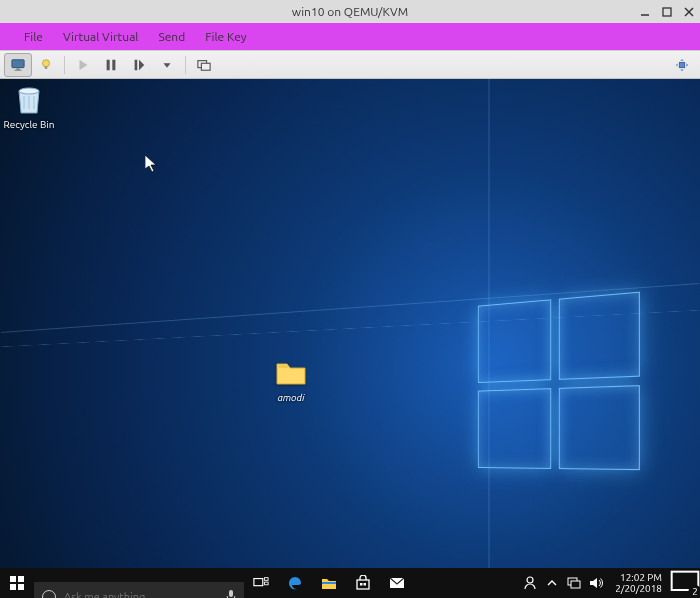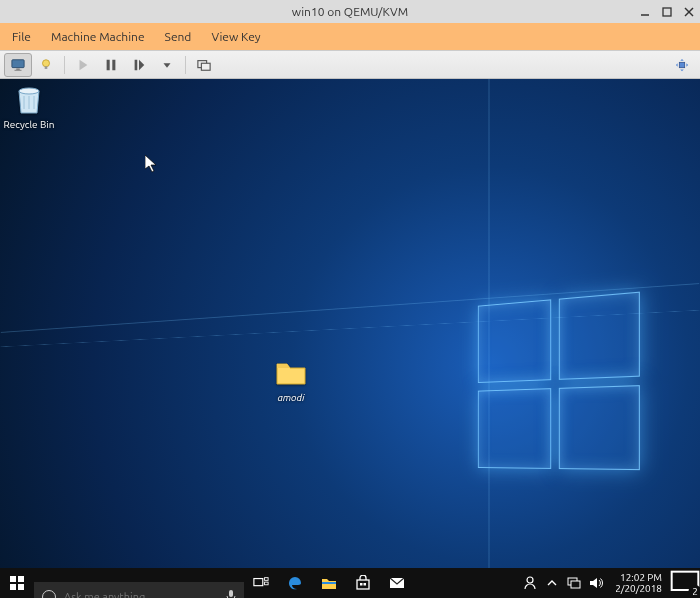--- a/index.html
+++ b/index.html
@@ -6,21 +6,21 @@
   html, body { width: 700px; height: 598px; overflow: hidden; }
   body { background: #f2f2f2; display: flex; flex-direction: column; }
 
   
   .host-titlebar { height: 23px; background: #dcdcdc; display: flex; align-items: center; padding: 0 6px; position: relative; }
   .host-title { flex: 1; text-align: center; font-size: 12px; font-weight: normal; color: #333; }
   .host-controls { position: absolute; right: 4px; display: flex; gap: 8px; }
   .host-btn { width: 14px; height: 14px; display: flex; align-items: center; justify-content: center; font-size: 11px; color: #333; cursor: pointer; }
 
   
-  .menubar { height: 28px; background: #fdba74; border-bottom: 1px solid #ccc; display: flex; align-items: center; padding: 0 2px; }
+  .menubar { height: 28px; background: #d946ef; border-bottom: 1px solid #ccc; display: flex; align-items: center; padding: 0 14px; }
   .menu-item { font-size: 12px; padding: 4px 10px; color: #333; cursor: pointer; }
 
   
   .toolbar { height: 28px; background: linear-gradient(#f1f1f1, #e6e6e6); border-bottom: 1px solid #c2c2c2; display: flex; align-items: center; padding: 0 4px; }
   .tool-btn { width: 28px; height: 24px; display: flex; align-items: center; justify-content: center; border: 1px solid transparent; border-radius: 3px; cursor: pointer; }
   .tool-sep { width: 1px; height: 18px; background: #c8c8c8; margin: 0 4px; }
   .tool-btn svg { width: 14px; height: 14px; }
   .tool-btn.disabled { opacity: 0.45; cursor: default; }
   .tool-btn.active { border-color: #a8a8a8; background: #d8d8d8; }
   .spacer { flex: 1; }
@@ -87,23 +87,23 @@
       <svg width="10" height="10">
           <line x1="1" y1="1" x2="9" y2="9" stroke="#333" stroke-width="1.5"></line>
           <line x1="9" y1="1" x2="1" y2="9" stroke="#333" stroke-width="1.5"></line>
         </svg>
     </div>
   </div>
 </div>
 
 <div class="menubar">
   <div class="menu-item">File</div>
-  <div class="menu-item">Machine Machine</div>
+  <div class="menu-item">Virtual Virtual</div>
   <div class="menu-item">Send</div>
-  <div class="menu-item">View Key</div>
+  <div class="menu-item">File Key</div>
 </div>
 
 <div class="toolbar">
   <div class="tool-btn active">
     <svg viewBox="0 0 16 16">
         <rect x="1" y="2" width="14" height="9" rx="1" fill="#4a79a5" stroke="#2a4a6a"></rect>
         <rect x="6" y="12" width="4" height="1.5" fill="#777"></rect>
         <rect x="4" y="13.5" width="8" height="1" fill="#777"></rect>
       </svg>
   </div>

